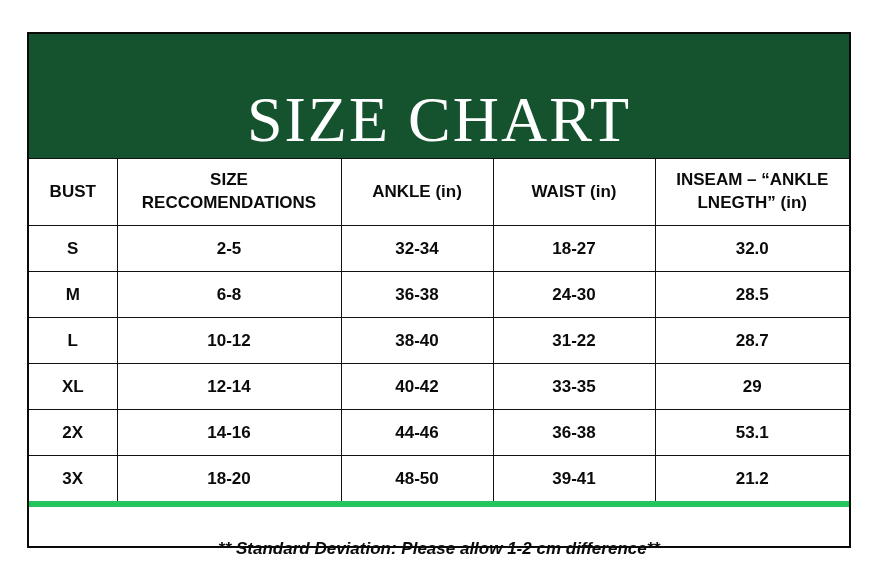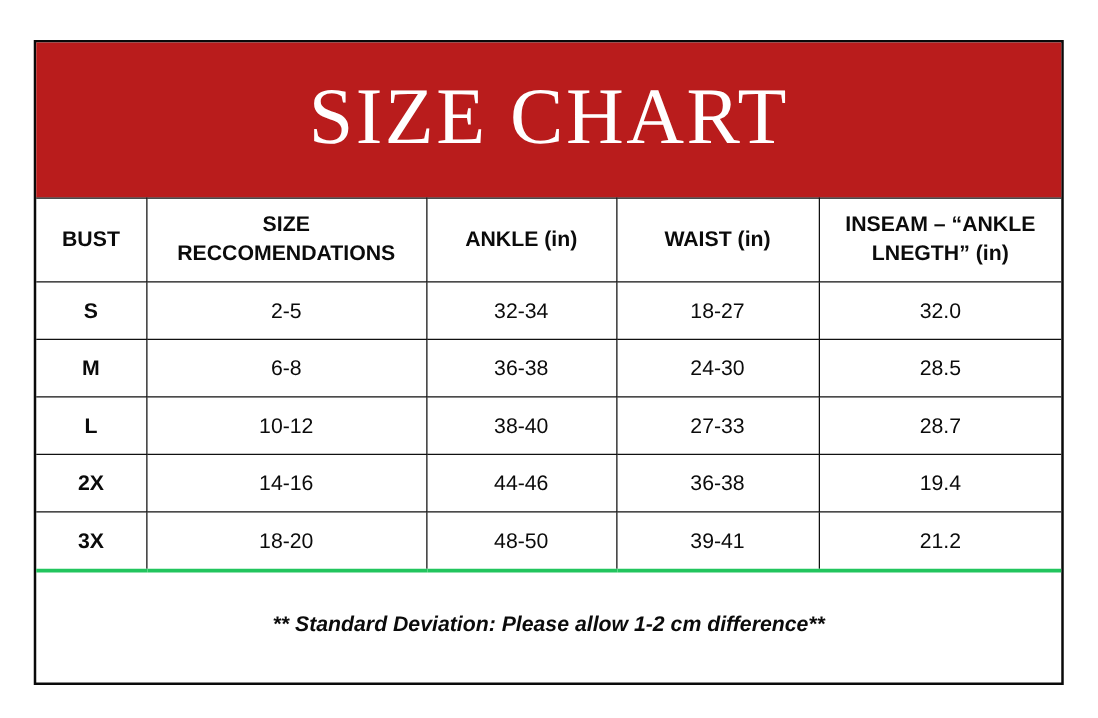--- a/index.html
+++ b/index.html
@@ -24,23 +24,23 @@
     left: 27px;
     top: 32px;
     width: 824px;
     height: 516px;
     background: #ffffff;
     border: 2px solid #0a0a0a;
     box-sizing: border-box;
   }
   .title-band {
     height: 124px;
-    background: #b91c1c;
+    background: #14532d;
     display: flex;
-    align-items: center;
+    align-items: flex-end;
     justify-content: center;
     overflow: hidden;
   }
   .title-band .title-text {
     font-family: "Liberation Serif", serif;
     color: #ffffff;
     font-size: 64px;
     letter-spacing: 2px;
     line-height: 1;
     font-weight: 400;
@@ -61,40 +61,40 @@
     padding: 0;
   }
   table.size-table thead th {
     height: 62px;
     font-weight: bold;
     line-height: 1.35;
     padding: 2px 4px;
   }
   table.size-table tbody td {
     height: 41px;
-    font-weight: normal;
+    font-weight: bold;
     padding: 2px 4px;
   }
   table.size-table tbody td.size-cell {
     font-weight: bold;
     font-size: 17px;
   }
   
   col.c0 { width: 88px; }
   col.c1 { width: 224px; }
   col.c2 { width: 152px; }
   col.c3 { width: 162px; }
   col.c4 { width: 194px; }
 
   
   table.size-table tr th:first-child,
   table.size-table tr td:first-child { border-left: none; }
   table.size-table tr th:last-child,
   table.size-table tr td:last-child { border-right: none; }
-  table.size-table tbody tr:last-child td { border-bottom: 3px solid #22c55e; margin-left: 16px; }
+  table.size-table tbody tr:last-child td { border-bottom: 6px solid #22c55e; margin-left: 16px; }
 
   .footnote {
     height: 84px;
     display: flex;
     align-items: center;
     justify-content: center;
     text-align: center;
     font-style: italic;
     font-weight: bold;
     font-size: 17px;
@@ -142,29 +142,36 @@
           <td class="size-cell">M</td>
           <td>6-8</td>
           <td>36-38</td>
           <td>24-30</td>
           <td>28.5</td>
         </tr>
         <tr>
           <td class="size-cell">L</td>
           <td>10-12</td>
           <td>38-40</td>
-          <td>27-33</td>
+          <td>31-22</td>
           <td>28.7</td>
+        </tr>
+        <tr>
+          <td class="size-cell">XL</td>
+          <td>12-14</td>
+          <td>40-42</td>
+          <td>33-35</td>
+          <td>29</td>
         </tr>
         <tr>
           <td class="size-cell">2X</td>
           <td>14-16</td>
           <td>44-46</td>
           <td>36-38</td>
-          <td>19.4</td>
+          <td>53.1</td>
         </tr>
         <tr>
           <td class="size-cell">3X</td>
           <td>18-20</td>
           <td>48-50</td>
           <td>39-41</td>
           <td>21.2</td>
         </tr>
       </tbody>
     </table>

